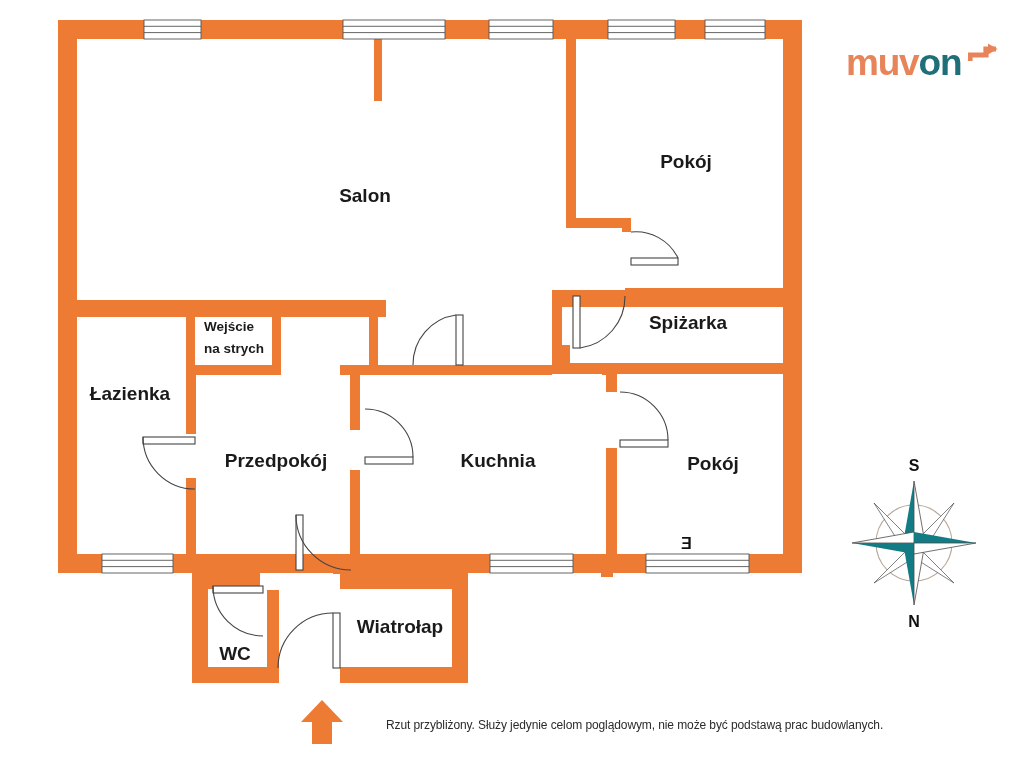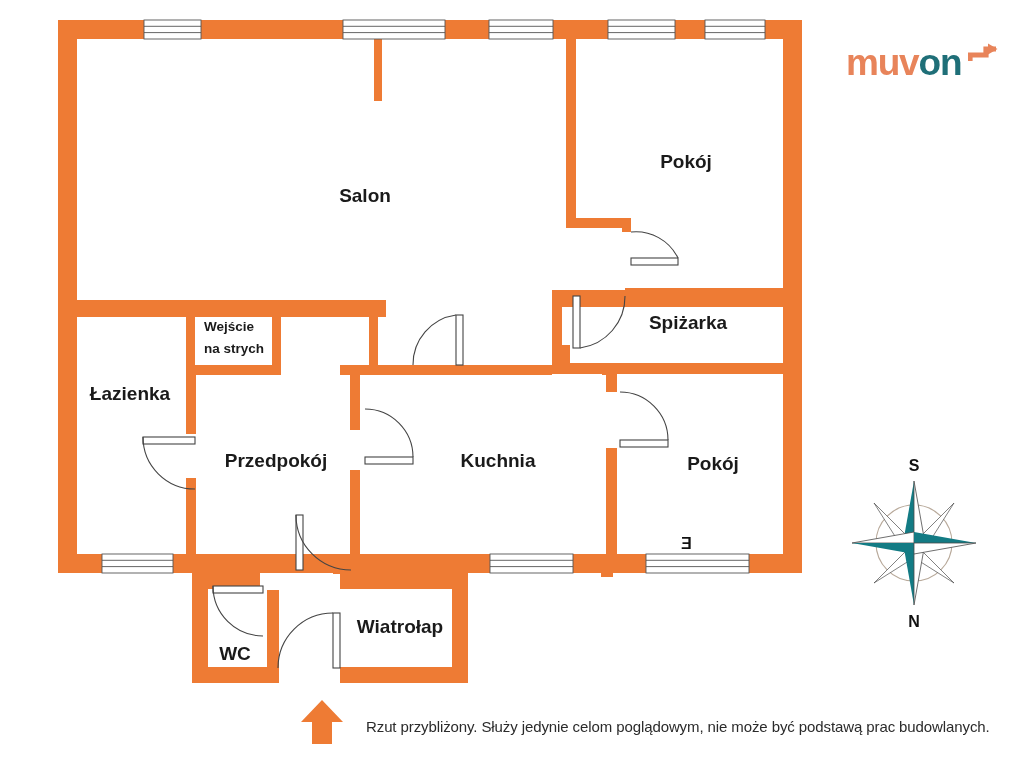--- a/index.html
+++ b/index.html
@@ -28,23 +28,23 @@
   .room-label.big   { font-size: 19px; }
   .room-label.small { font-size: 13.5px; font-weight: bold; }
   .compass-letter {
     font-family: "Liberation Sans", sans-serif;
     font-weight: bold;
     font-size: 16px;
     fill: #111111;
   }
   .disclaimer {
     position: absolute;
-    left: 366px;
+    left: 386px;
     top: 718px;
-    font-size: 15px;
+    font-size: 12px;
     color: #2b2b2b;
     font-family: "Liberation Sans", sans-serif;
     white-space: nowrap;
     letter-spacing: -0.1px;
   }
   .logo {
     position: absolute;
     left: 846px;
     top: 44px;
     font-family: "Liberation Sans", sans-serif;

